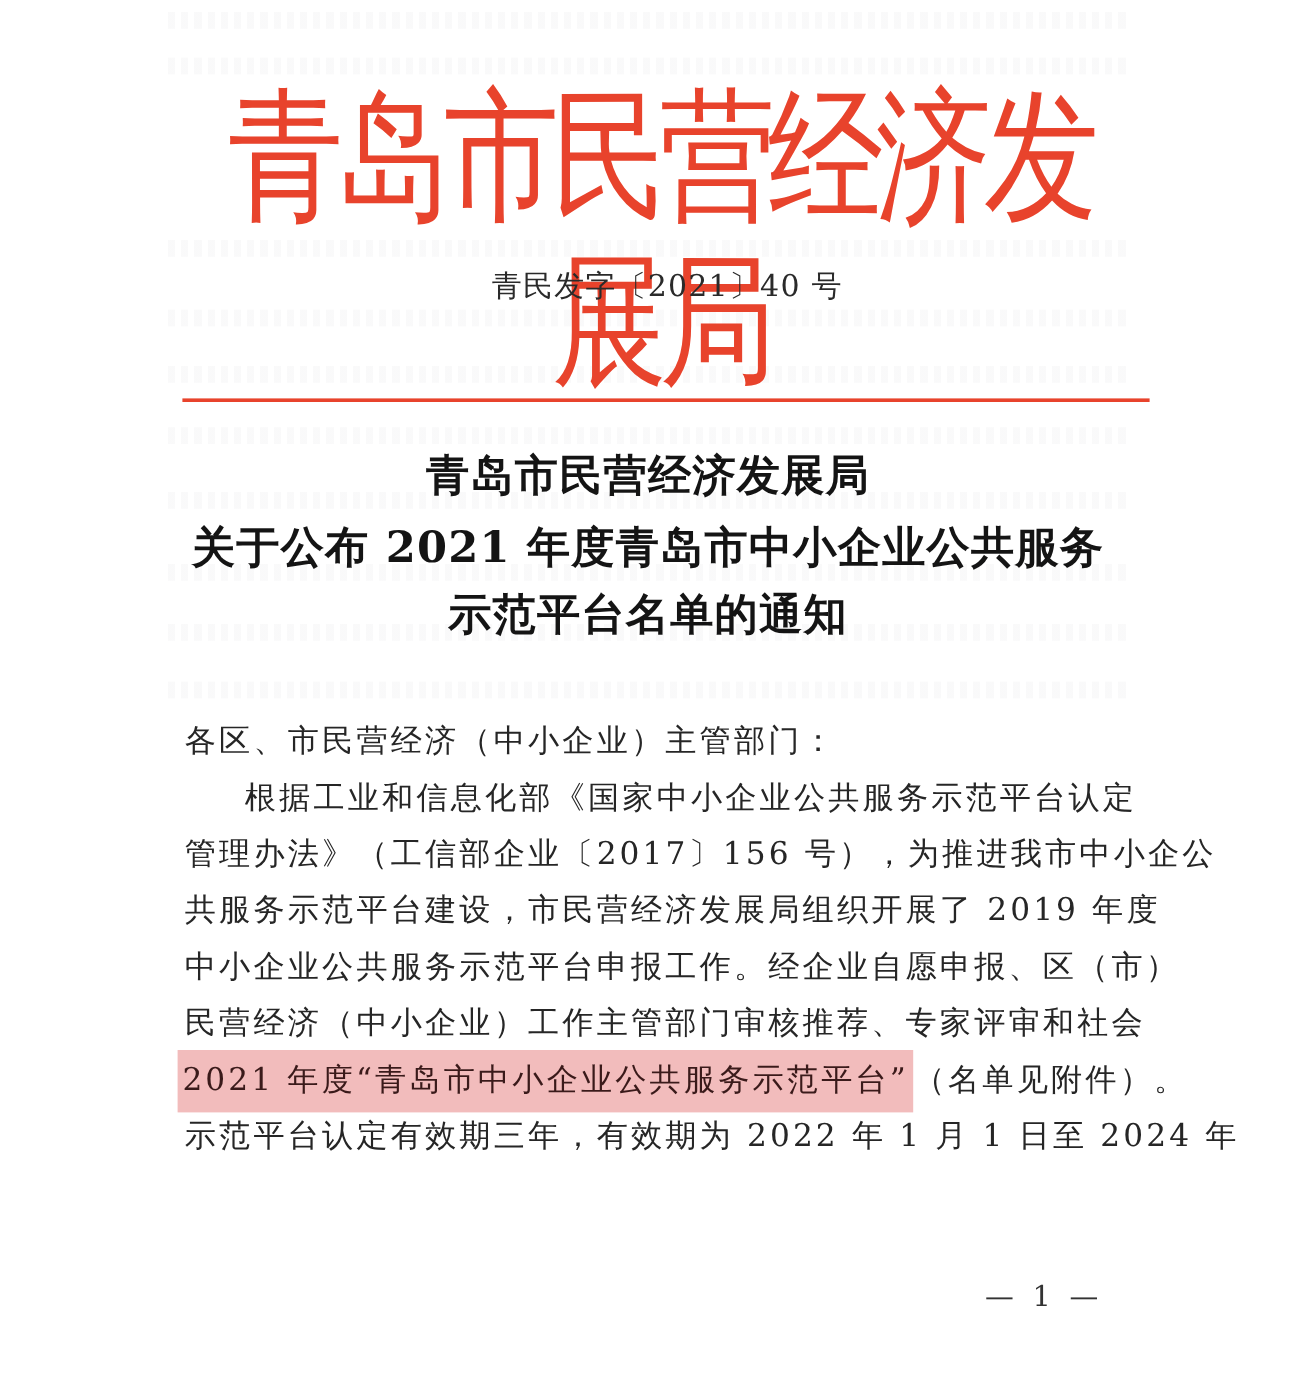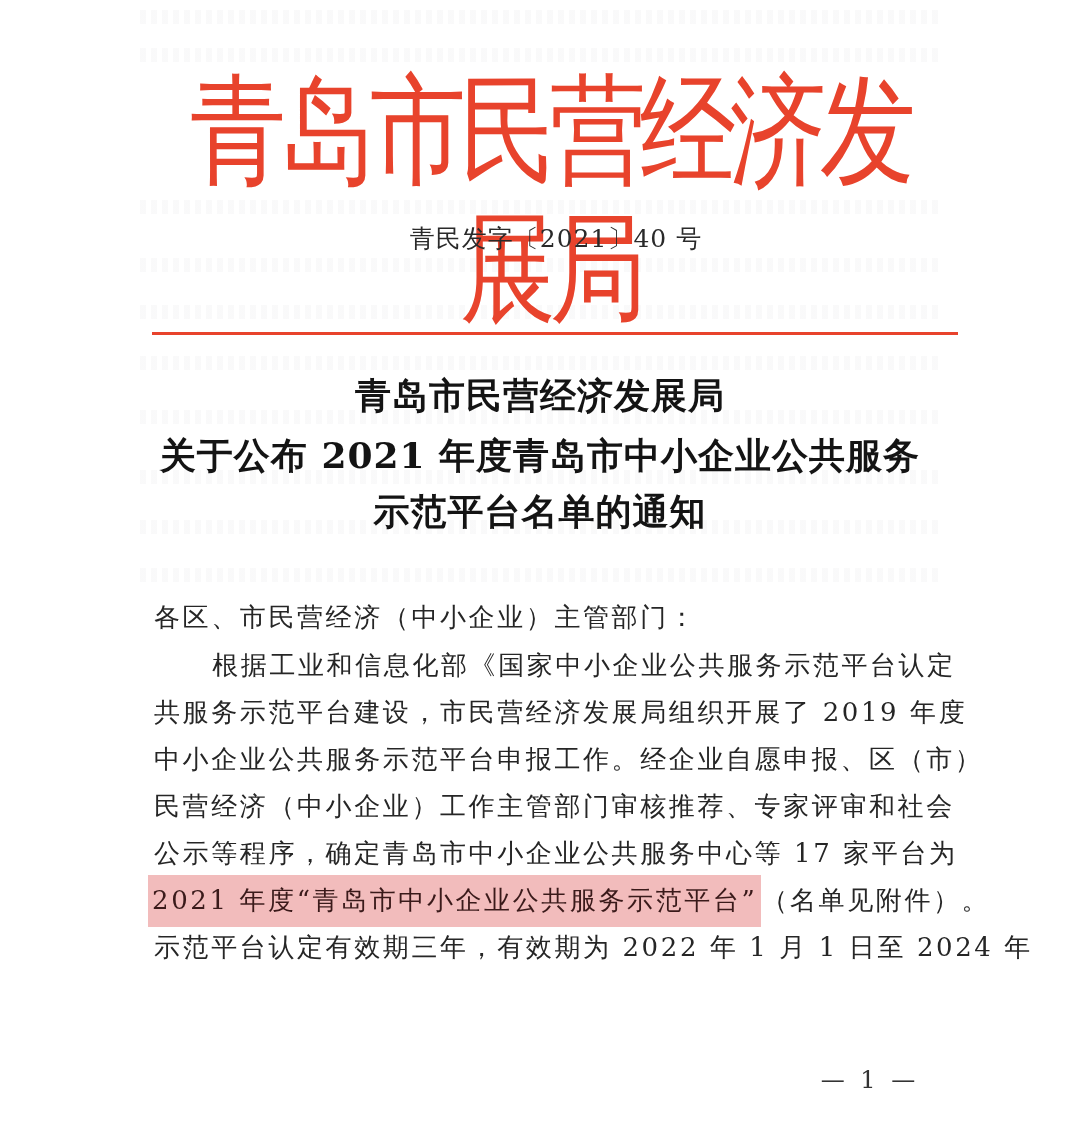--- a/index.html
+++ b/index.html
@@ -74,21 +74,21 @@
       position: absolute;
       left: 154px;
       width: 810px;
       font-size: 26px;
       color: #262626;
       letter-spacing: 2.6px;
       white-space: nowrap;
     }
     .salutation { top: 600px; }
     .line { height: 40px; line-height: 40px; }
-    .line.indent { padding-left: 50px; text-align: center; }
+    .line.indent { padding-left: 50px; }
     .highlight {
       background: #f2bcbc;
       padding: 10px 4px 12px 4px;
       margin-left: -6px;
       color: #3a1a1a;
     }
     .page-number {
       position: absolute;
       left: 820px;
       top: 1066px;
@@ -122,24 +122,24 @@
   <div class="red-rule"></div>
 
   <div class="title l1">青岛市民营经济发展局</div>
   <div class="title l2">关于公布 2021 年度青岛市中小企业公共服务</div>
   <div class="title l3">示范平台名单的通知</div>
 
   <div class="body-text salutation">各区、市民营经济（中小企业）主管部门：</div>
 
   <div class="body-text" style="top:645px;">
     <div class="line indent">根据工业和信息化部《国家中小企业公共服务示范平台认定</div>
+    <div class="line" style="margin-top:7px;">管理办法》（工信部企业〔2017〕156 号），为推进我市中小企公</div>
     <div class="line" style="margin-top:7px;">共服务示范平台建设，市民营经济发展局组织开展了 2019 年度</div>
     <div class="line" style="margin-top:7px;">中小企业公共服务示范平台申报工作。经企业自愿申报、区（市）</div>
     <div class="line" style="margin-top:7px;">民营经济（中小企业）工作主管部门审核推荐、专家评审和社会</div>
-    <div class="line" style="margin-top:7px;">公示等程序，确定青岛市中小企业公共服务中心等 17 家平台为</div>
     <div class="line" style="margin-top:7px;">
       <span class="highlight">2021 年度“青岛市中小企业公共服务示范平台”</span><span>（名单见附件）。</span>
     </div>
     <div class="line" style="margin-top:7px;text-align:center;">示范平台认定有效期三年，有效期为 2022 年 1 月 1 日至 2024 年</div>
   </div>
 
   <div class="page-number">— 1 —</div>
 
 </div>
 

